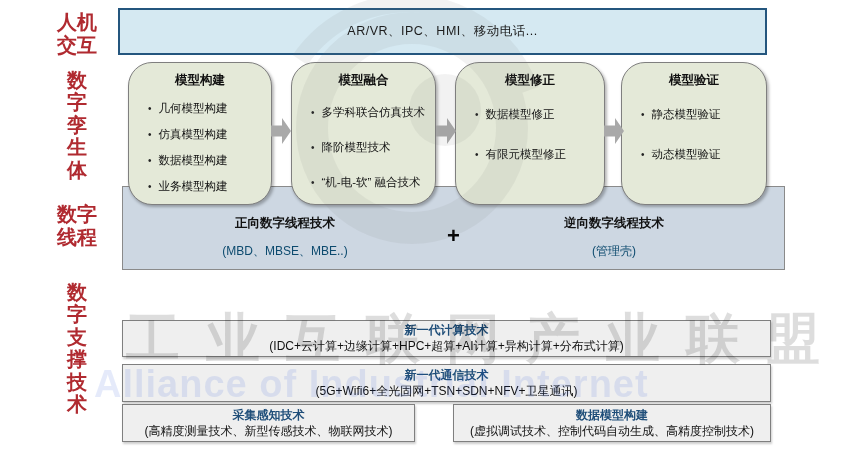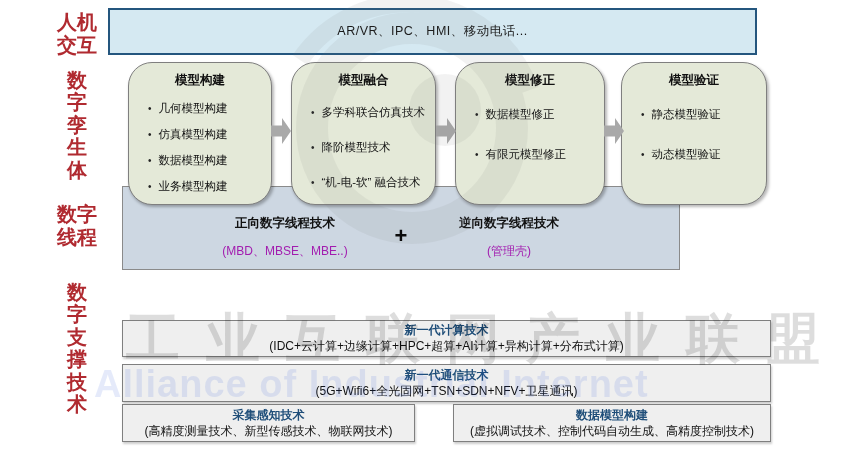--- a/index.html
+++ b/index.html
@@ -9,21 +9,21 @@
   }
   
   .v-label{
     position:absolute;font-weight:bold;color:#b02a30;text-align:center;
     word-break:break-all;font-size:20px;
   }
   .v-label.narrow{width:22px;line-height:22.4px;}
   .v-label.wide{width:40px;line-height:23px;}
   
   .banner{
-    position:absolute;left:108px;top:8px;width:649px;height:47px;box-sizing:border-box;
+    position:absolute;left:118px;top:8px;width:649px;height:47px;box-sizing:border-box;
     background:#d5e9f2;border:2px solid #24567e;
     display:flex;align-items:center;justify-content:center;
     font-size:12.5px;color:#141414;letter-spacing:.5px;
   }
   
   .stage{
     position:absolute;top:62px;height:143px;box-sizing:border-box;
     background:#e4e9d8;border:1px solid #7f7f7f;border-radius:24px;
     box-shadow:1.5px 2px 3px rgba(0,0,0,.28);
     display:flex;flex-direction:column;padding:9px 6px 4px;z-index:3;
@@ -36,28 +36,28 @@
   .stage-title{text-align:center;font-weight:bold;font-size:12.5px;color:#111;}
   .stage-bullets{flex:1;display:flex;flex-direction:column;justify-content:space-around;padding:6px 0 0 13px;}
   .bullet{display:flex;gap:7px;font-size:11.5px;color:#111;align-items:baseline;}
   .bullet-dot{font-size:10px;color:#222;}
   .flow-arrow{position:absolute;top:118px;z-index:4;}
   .flow-arrow.a0{left:271px;}
   .flow-arrow.a1{left:436px;}
   .flow-arrow.a2{left:604px;}
   
   .thread{
-    position:absolute;left:122px;top:186px;width:558px;height:84px;box-sizing:border-box;
+    position:absolute;left:122px;top:186px;width:663px;height:84px;box-sizing:border-box;
     background:#cdd7e2;border:1px solid #8a8a8a;z-index:1;
   }
   .thread-col{position:absolute;top:28px;width:280px;text-align:center;}
   .thread-col.forward{left:22px;}
   .thread-col.reverse{right:30px;}
   .thread-title{font-weight:bold;font-size:12.5px;color:#111;}
-  .thread-sub{font-size:12px;color:#a21caf;margin-top:11px;}
+  .thread-sub{font-size:12px;color:#0c4a6e;margin-top:11px;}
   .thread-plus{
     position:absolute;left:50%;top:36px;transform:translateX(-50%);
     font-size:22px;font-weight:bold;color:#000;
   }
   
   .srow{
     position:absolute;left:122px;width:649px;box-sizing:border-box;
     background:#efefef;border:1px solid #7f7f7f;
     display:flex;flex-direction:column;align-items:center;justify-content:center;
     z-index:2;box-shadow:1px 1.5px 2px rgba(0,0,0,.2);

